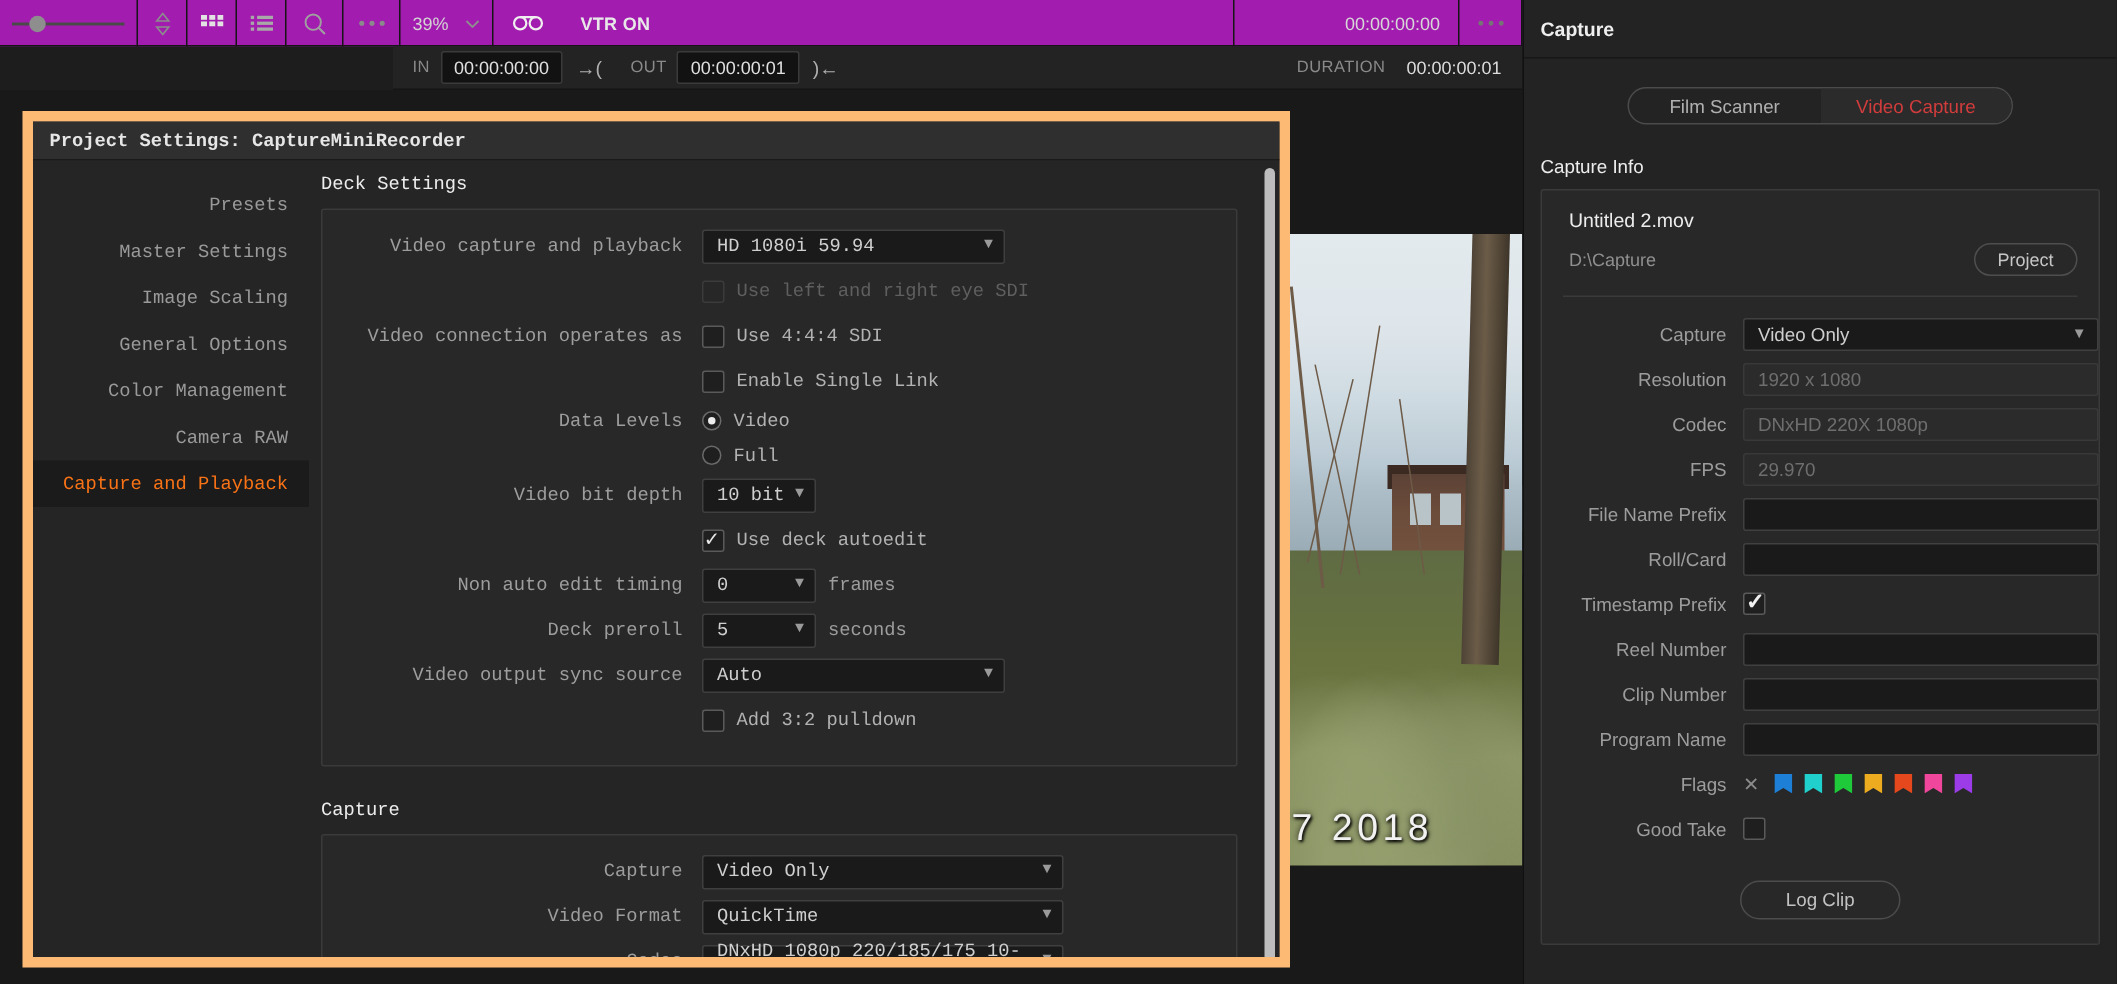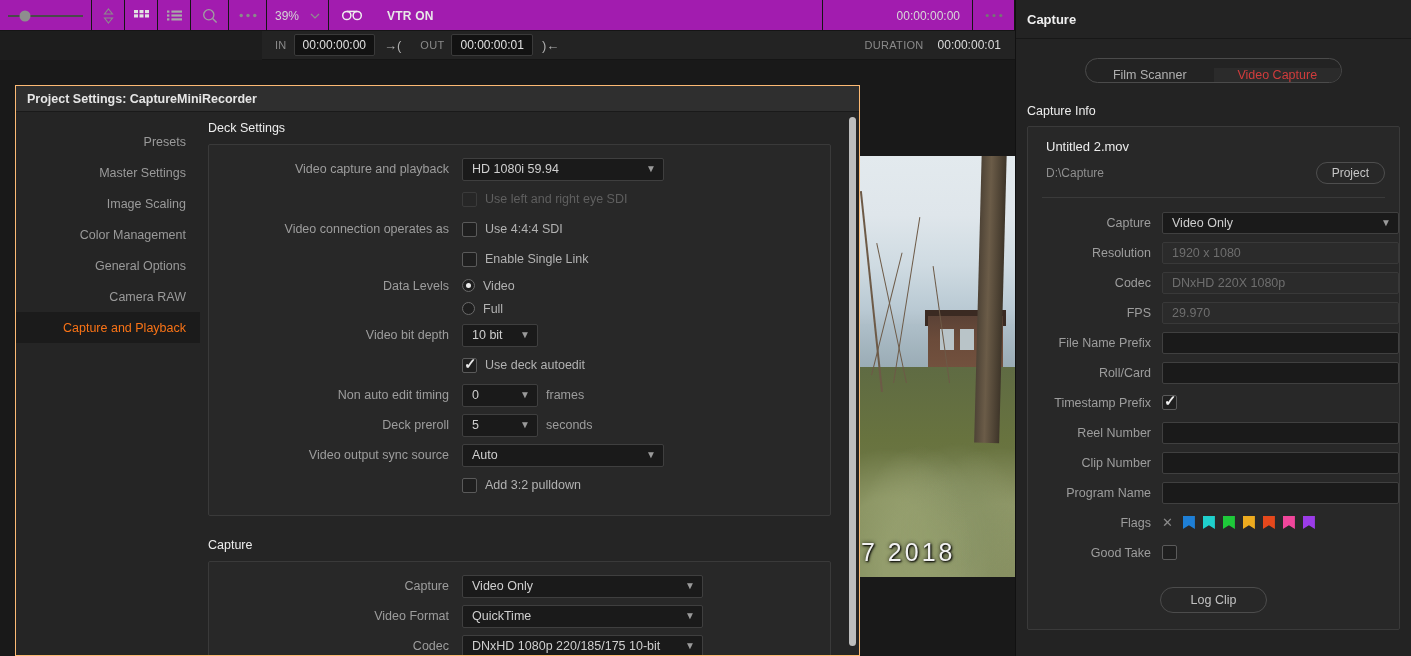--- a/index.html
+++ b/index.html
@@ -86,22 +86,22 @@
   .branch { position:absolute; background:#6d5a47; transform-origin: bottom center; }
   .photo-text {
     position:absolute; left:0px; bottom:10px; width:100%;
     color:#f2f2f2; font-size:25px; letter-spacing: 3px; text-align:left;
     text-shadow: 0 0 4px rgba(0,0,0,.8), 1px 1px 2px #000;
     padding-left: 2px; font-family:"Liberation Sans", sans-serif;
   }
 
   
   .dialog {
-    position: absolute; left: 15px; top: 85px; width: 845px; height: 571px;
-    background: #252525; border: 1px solid #fdba74; overflow: hidden;
+    position: absolute; left: 15px; top: 74px; width: 845px; height: 571px;
+    background: #252525; border: 7px solid #fdba74; overflow: hidden; font-family: Liberation Mono, monospace;
   }
   .dlg-title {
     height: 26px; background: #2f2f2f; border-bottom: 1px solid #1a1a1a;
     display: flex; align-items: center; padding-left: 11px;
     font-size: 12.5px; font-weight: bold; color: #e6e6e6;
   }
   .dlg-body { display: flex; height: 544px; }
   .dlg-nav { width: 184px; background: #252525; padding-top: 14px; flex-shrink:0; }
   .nav-item {
     height: 31px; display: flex; align-items: center; justify-content: flex-end;
@@ -170,21 +170,21 @@
     position: absolute; left: 1015px; top: 0; width: 396px; height: 656px;
     background: #232323; border-left: 1px solid #111;
   }
   .rp-title {
     height: 39px; display: flex; align-items: center; padding-left: 11px;
     font-size: 13px; font-weight: bold; color: #efefef;
     border-bottom: 1px solid #171717;
   }
   .seg {
     margin: 19px auto 0 auto; width: 257px; height: 25px;
-    border: 1px solid #4b4b4b; border-radius: 13px; display: flex; overflow: hidden; align-items: flex-end;
+    border: 1px solid #4b4b4b; border-radius: 13px; display: flex; overflow: hidden;
   }
   .seg-btn {
     flex: 1; display:flex; align-items:center; justify-content:center;
     font-size: 12.5px; color: #b0b0b0;
   }
   .seg-btn.active { background: #2b2b2b; color: #d13c3c; }
   .rp-sec {
     padding: 21px 0 8px 11px; font-size: 12.5px; color: #ededed;
   }
   .rp-box {
@@ -366,22 +366,22 @@
   </div>
 
   <div class="dialog">
     <div class="dlg-title">Project Settings:  CaptureMiniRecorder</div>
     <div class="dlg-body">
 
       <div class="dlg-nav">
         <div class="nav-item">Presets</div>
         <div class="nav-item">Master Settings</div>
         <div class="nav-item">Image Scaling</div>
+        <div class="nav-item">General Options</div>
         <div class="nav-item">Color Management</div>
-        <div class="nav-item">General Options</div>
         <div class="nav-item">Camera RAW</div>
         <div class="nav-item active">Capture and Playback</div>
       </div>
 
       <div class="dlg-content">
 
         <div class="sec-title">Deck Settings</div>
 
         <div class="group-box" style="margin-right:28px;">
           <div class="row">

